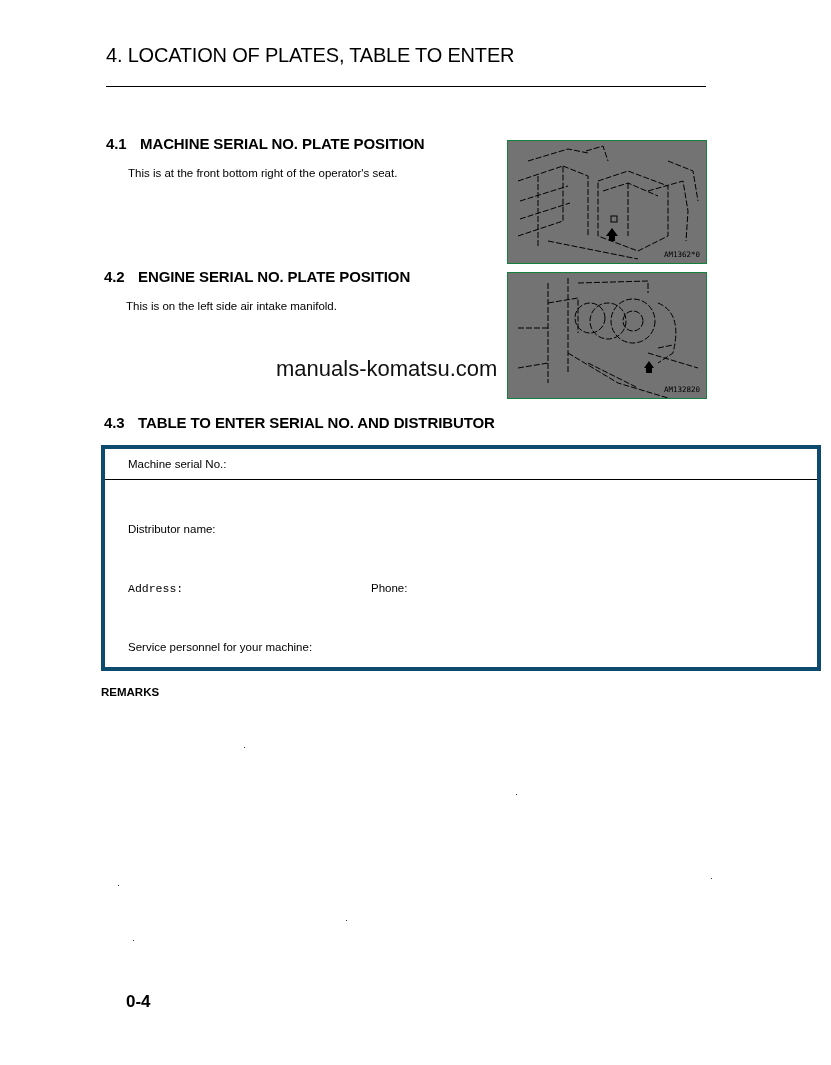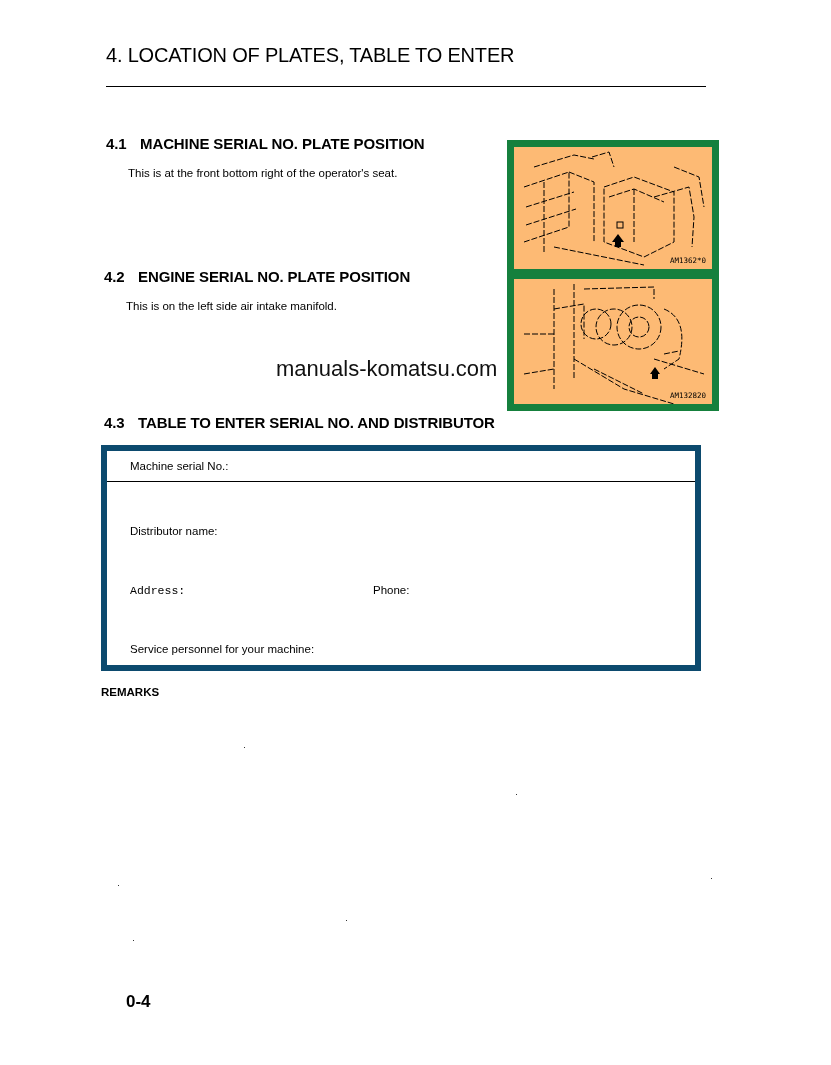--- a/index.html
+++ b/index.html
@@ -5,25 +5,25 @@
   html, body { margin: 0; padding: 0; background: #ffffff; }
   body { width: 831px; height: 1065px; position: relative; overflow: hidden;
          font-family: "Liberation Sans", "DejaVu Sans", sans-serif; color: #000; }
   .abs { position: absolute; }
   .main-title { left: 106px; top: 45px; font-size: 20px; font-weight: normal; line-height: 21px; letter-spacing: -0.2px; }
   .main-title .l2 { padding-left: 26px; display: block; }
   .title-rule { left: 106px; top: 86px; width: 600px; height: 0; border-top: 1.5px solid #000; }
   .sec-h { font-size: 15px; font-weight: bold; letter-spacing: -0.1px; }
   .sec-h .num { display: inline-block; width: 34px; }
   .body-txt { font-size: 11.5px; }
-  .fig { border: 7px solid #15803d; background: #fdba74; overflow: hidden; }
+  .fig { border: 1px solid #15803d; background: #737373; overflow: hidden; }
   .fig svg { display: block; }
   .fig-code { font-size: 7.5px; font-family: "DejaVu Sans Mono", monospace; position: absolute; right: 6px; bottom: 4px; }
   .watermark { left: 276px; top: 356px; font-size: 22px; color: #111; font-family: "Liberation Sans", sans-serif; }
-  .tbl { left: 101px; width: 600px; border: 6px solid #0c4a6e; box-sizing: border-box; }
+  .tbl { left: 101px; width: 720px; border: 4px solid #0c4a6e; box-sizing: border-box; }
   .tbl-row { position: absolute; left: 0; right: 0; border-bottom: 1px solid #000; }
   .cell-lbl { position: absolute; font-size: 11.5px; }
   .remarks { left: 101px; top: 686px; font-size: 11.5px; font-weight: bold; }
   .page-num { left: 98px; top: 992px; font-size: 17px; font-weight: bold; padding-left: 28px; }
   .speck { position: absolute; width: 1px; height: 1px; background: #333; }
 </style>
 </head>
 <body>
 
 <div class="abs main-title">

